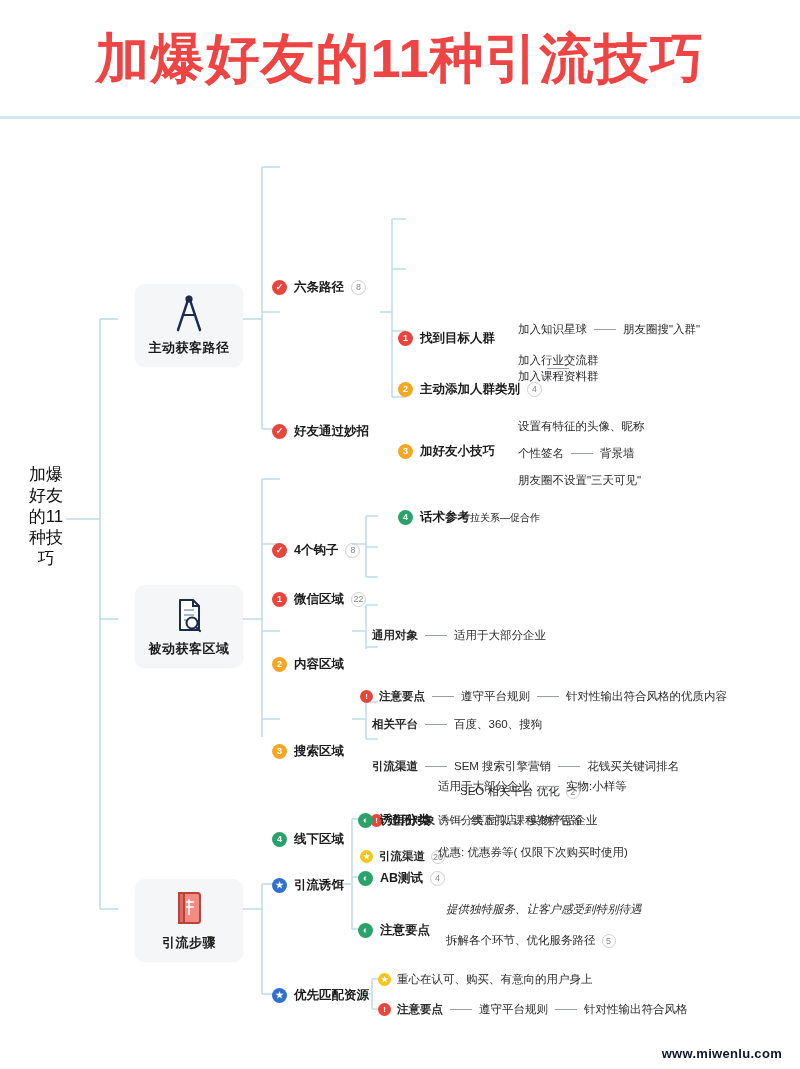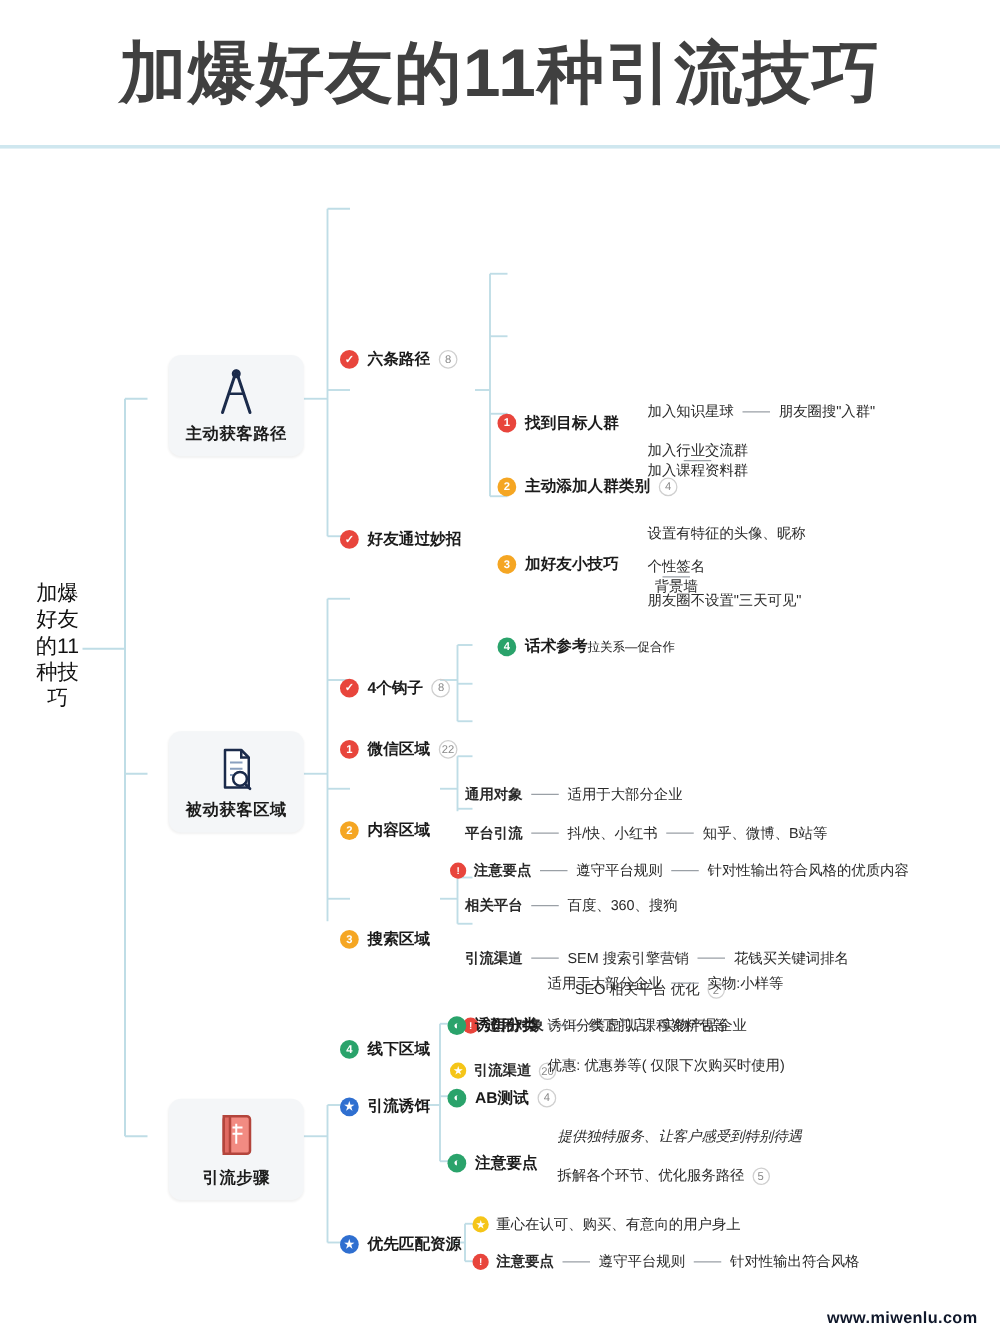--- a/index.html
+++ b/index.html
@@ -15,21 +15,21 @@
   
   .header {
     position: absolute; left:0; top:0; width:800px; height:118px;
     background:#ffffff;
     display:flex; align-items:center; justify-content:center;
   }
   .header-title {
     font-size: 54px;
     font-weight: 900;
     letter-spacing: 1px;
-    color:#404040;
+    color:#ef4444;
     white-space: nowrap;
     font-family: "Liberation Sans", sans-serif;
     text-align: right;
   }
   .header-rule {
     position:absolute; left:0; top:116px; width:800px; height:3px;
     background:#cfe7ef;
   }
   
   .canvas {
@@ -229,21 +229,21 @@
     <span class="cnt">4</span>
   </div>
 
   <div class="node l2" style="left:398px; top:324px;">
     <span class="dot" style="background:#f5a623">3</span>
     <span class="txt">加好友小技巧</span>
   </div>
   <div class="node l3" style="left:518px; top:300px;">
     <span>设置有特征的头像、昵称</span>
   </div>
-  <div class="node l3" style="left:518px; top:327px;flex-direction:column;">
+  <div class="node l3" style="left:518px; top:327px;">
     <span>个性签名</span>
     <span class="sep"></span>
     <span>背景墙</span>
   </div>
   <div class="node l3" style="left:518px; top:354px;">
     <span>朋友圈不设置"三天可见"</span>
   </div>
 
   <div class="node l2" style="left:398px; top:390px;">
     <span class="dot" style="background:#2aa36b">4</span>
@@ -284,27 +284,20 @@
   <div class="node l2" style="left:272px; top:712px;">
     <span class="dot" style="background:#2aa36b">4</span>
     <span class="txt">线下区域</span>
   </div>
 
   <div class="node l3" style="left:372px; top:509px;">
     <span class="bold">通用对象</span>
     <span class="sep"></span>
     <span>适用于大部分企业</span>
   </div>
-  <div class="node l3" style="left:372px; top:540px;">
-    <span class="bold">平台引流</span>
-    <span class="sep"></span>
-    <span>抖/快、小红书</span>
-    <span class="sep"></span>
-    <span>知乎、微博、B站等</span>
-  </div>
   <div class="node l3" style="left:360px; top:570px;">
     <span class="minidot" style="background:#e8453c">!</span>
     <span class="bold">注意要点</span>
     <span class="sep"></span>
     <span>遵守平台规则</span>
     <span class="sep"></span>
     <span>针对性输出符合风格的优质内容</span>
   </div>
 
   <div class="node l3" style="left:372px; top:598px;">

